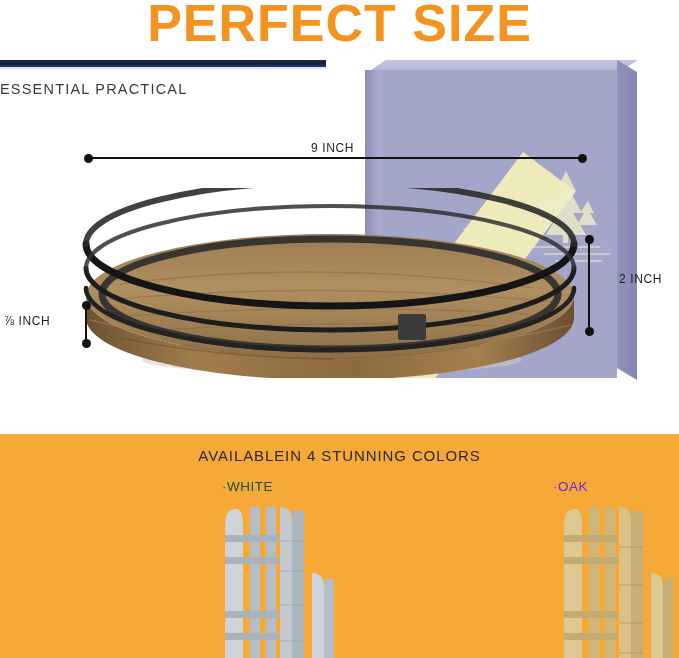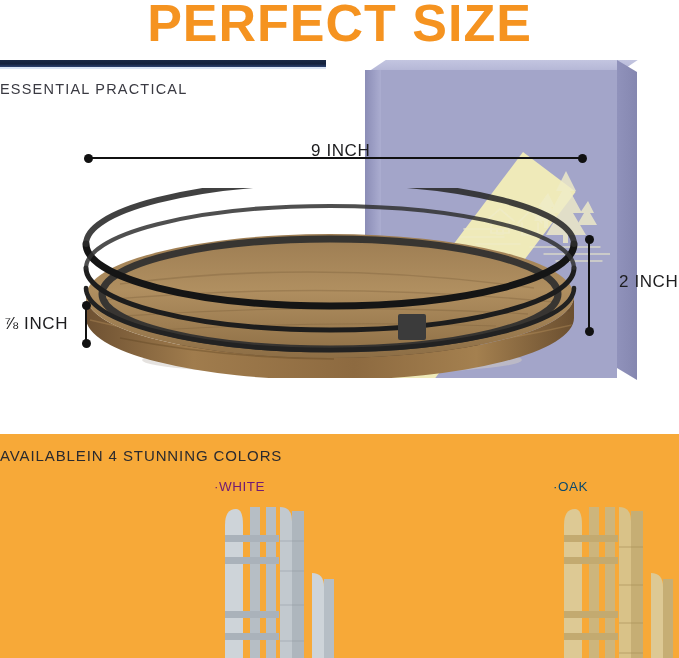--- a/index.html
+++ b/index.html
@@ -173,21 +173,21 @@
     width: 9px;
     height: 9px;
     border-radius: 50%;
     background: #111111;
   }
   .dot.h-left  { left: 84px;  top: 154px; }
   .dot.h-right { left: 578px; top: 154px; }
 
   .dim-label {
     position: absolute;
-    font-size: 17px;
+    font-size: 12px;
     letter-spacing: .6px;
     color: #1d1d1f;
     white-space: nowrap;
   }
   .dim-label.w  { left: 311px; top: 141px; }
 
   .dim-line-v-right {
     position: absolute;
     left: 588px;
     top: 239px;
@@ -219,20 +219,21 @@
     width: 679px;
     height: 224px;
     background: #F7A938;
     overflow: hidden;
   }
   .colors-title {
     position: absolute;
     left: 0;
     top: 13px;
     width: 679px;
+    text-align: center;
     font-size: 15px;
     letter-spacing: .9px;
     color: #2a2a2e;
     white-space: nowrap;
   }
 
   .swatch {
     position: absolute;
     top: 45px;
     width: 170px;
@@ -245,23 +246,23 @@
 
   .swatch-label {
     position: absolute;
     top: 0;
     left: 44px;
     font-size: 13.5px;
     letter-spacing: .5px;
     white-space: nowrap;
   }
   .swatch.c0 .swatch-label { color: #1a1a1a; }
-  .swatch.c1 .swatch-label { color: #701a75; }
+  .swatch.c1 .swatch-label { color: #14532d; margin-left: 8px; }
   .swatch.c2 .swatch-label { color: #231a12; }
-  .swatch.c3 .swatch-label { color: #0c4a6e; }
+  .swatch.c3 .swatch-label { color: #6d28d9; }
 
   .swatch-art {
     position: absolute;
     left: 28px;
     top: 22px;
     width: 142px;
     height: 157px;
   }
 </style>
 </head>

